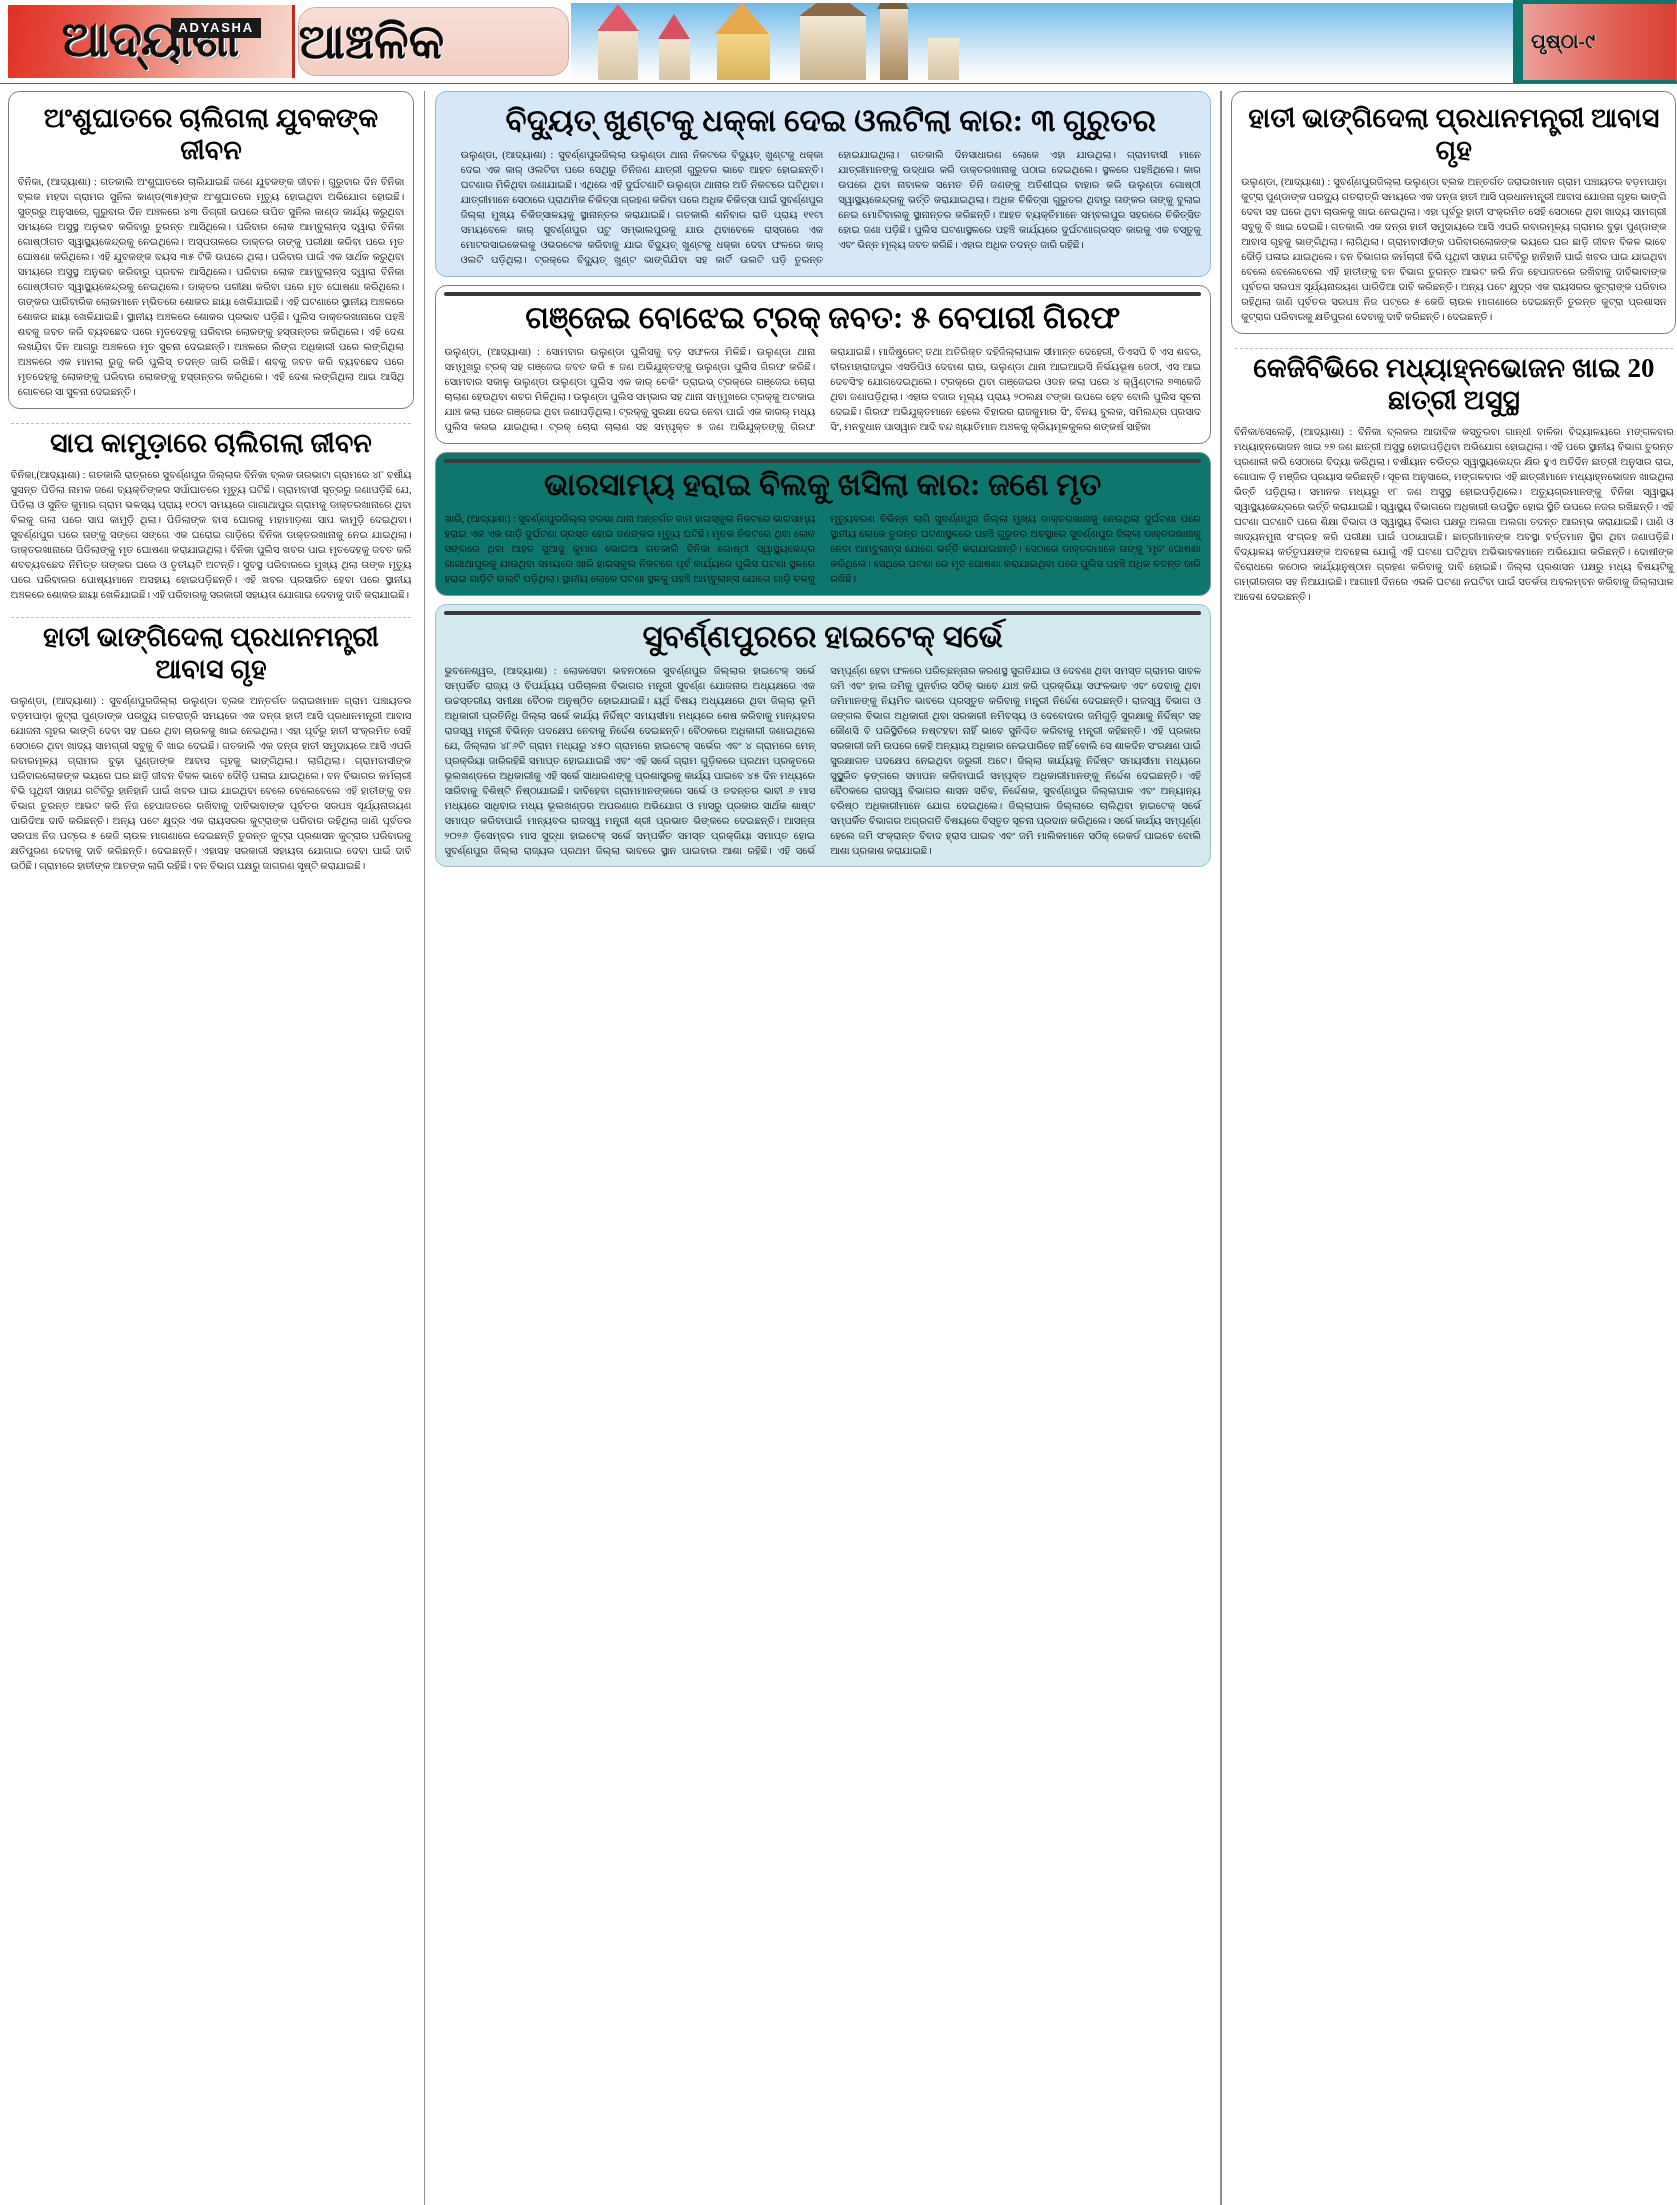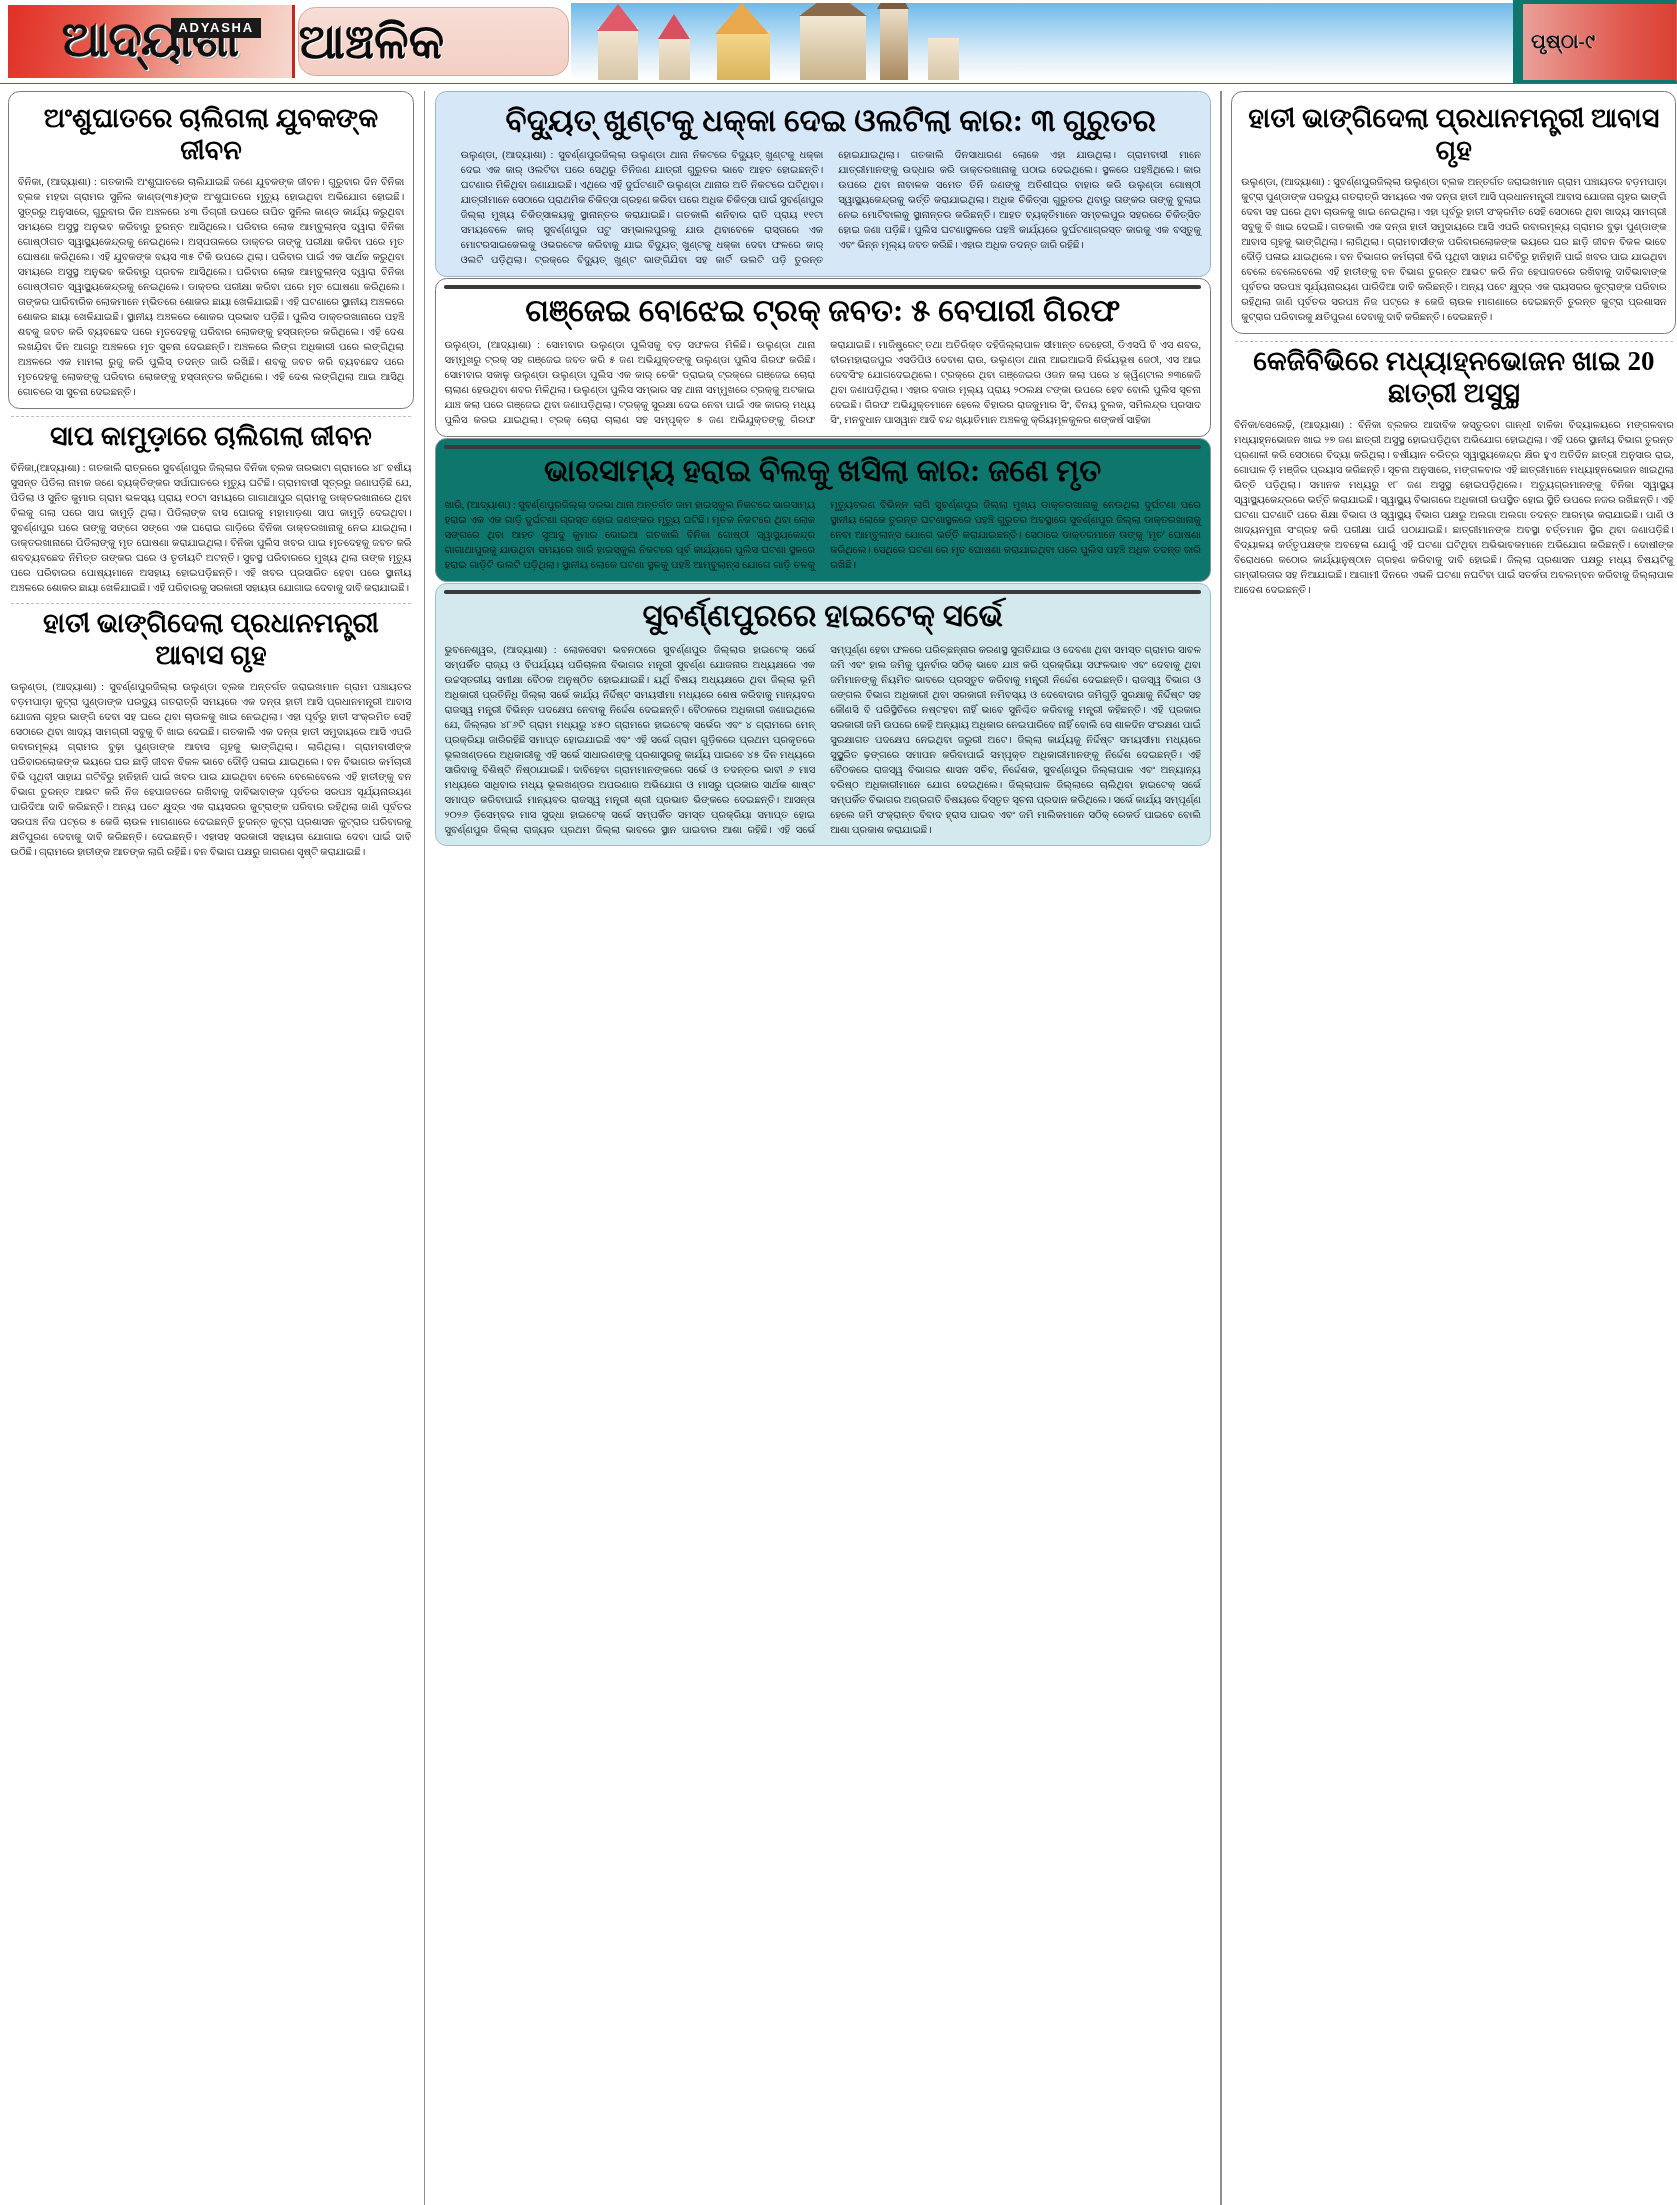--- a/index.html
+++ b/index.html
@@ -136,21 +136,21 @@
     text-shadow:0.4px 0.4px 0 #fff;
   }
 
   
   .body-wrap{
     display:flex;
     gap:9.7px;
     padding:7px 8px 0 8px;
     align-items:flex-start;
   }
-  .col{ display:flex; flex-direction:column; gap:1px; }
+  .col{ display:flex; flex-direction:column; gap:8px; }
   .col-left{ flex:0 0 406px; }
   .col-mid{ flex:0 0 776px; }
   .col-right{ flex:0 0 445px; }
 
   .v-sep{
     flex:0 0 1.3px;
     background:#8e8e8e;
     align-self:stretch;
     min-height:2602px;
   }

